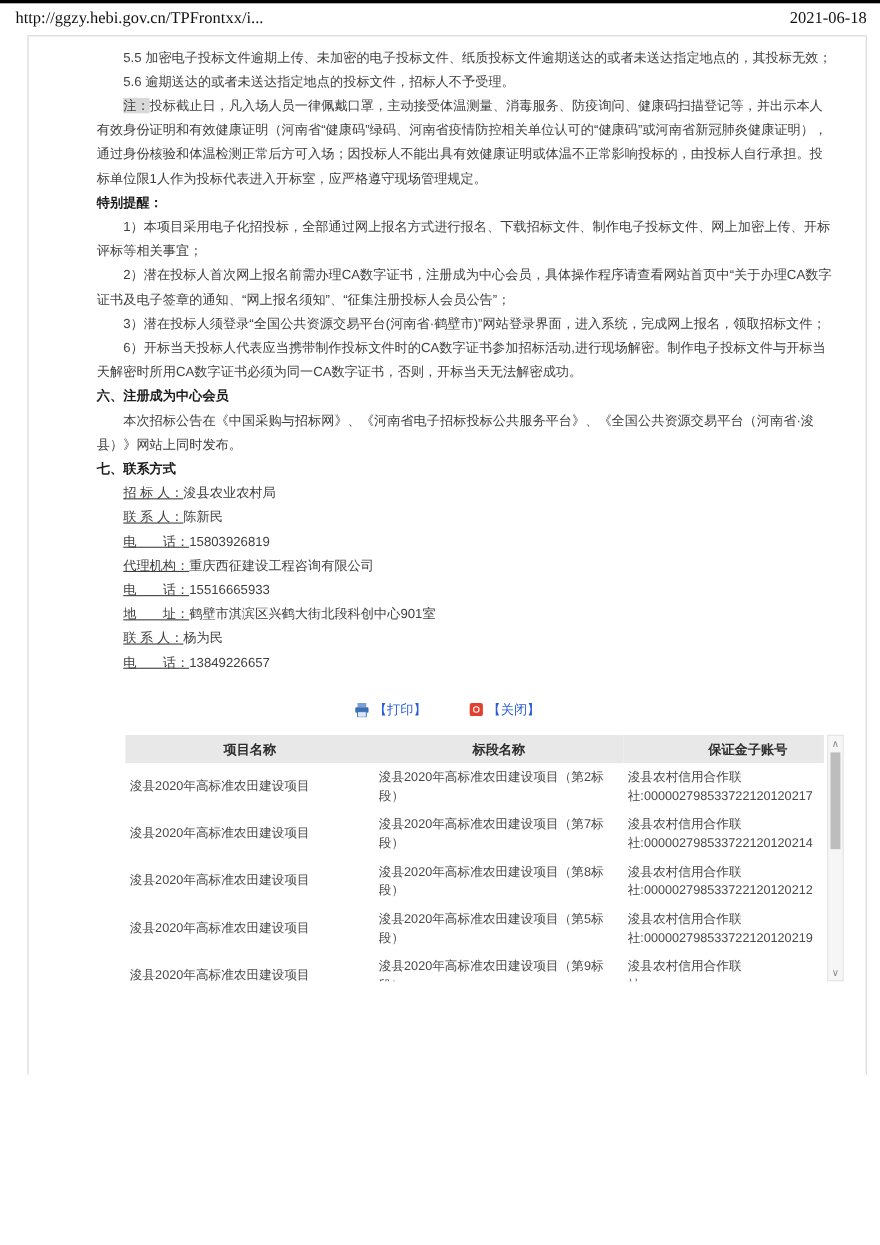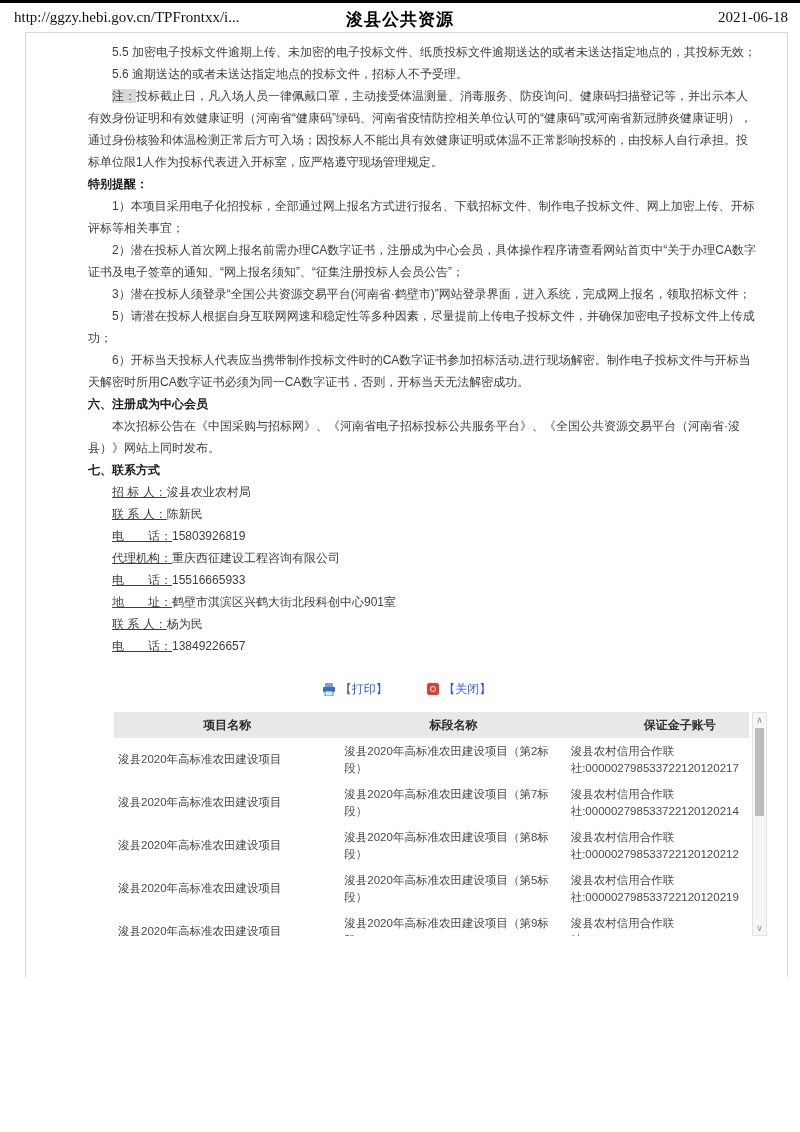--- a/index.html
+++ b/index.html
@@ -58,34 +58,32 @@
     font-family:"Liberation Serif","DejaVu Serif",serif; font-size:15px; color:#111; }
 </style>
 </head>
 <body>
 
 <div class="page">
   <div class="top-rule"></div>
 
   <header class="print-header">
     <span class="ph-url">http://ggzy.hebi.gov.cn/TPFrontxx/i...</span>
-    <span class="ph-title">浚县公共资源</span>
     <span class="ph-date">2021-06-18</span>
   </header>
 
   <main class="content-box">
     <div class="text-sec">
       <p class="para">5.5 加密电子投标文件逾期上传、未加密的电子投标文件、纸质投标文件逾期送达的或者未送达指定地点的，其投标无效；</p>
       <p class="para">5.6 逾期送达的或者未送达指定地点的投标文件，招标人不予受理。</p>
       <p class="para"><span class="note-tag">注：</span><span>投标截止日，凡入场人员一律佩戴口罩，主动接受体温测量、消毒服务、防疫询问、健康码扫描登记等，并出示本人有效身份证明和有效健康证明（河南省“健康码”绿码、河南省疫情防控相关单位认可的“健康码”或河南省新冠肺炎健康证明），通过身份核验和体温检测正常后方可入场；因投标人不能出具有效健康证明或体温不正常影响投标的，由投标人自行承担。投标单位限1人作为投标代表进入开标室，应严格遵守现场管理规定。</span></p>
       <p class="heading">特别提醒：</p>
       <p class="para">1）本项目采用电子化招投标，全部通过网上报名方式进行报名、下载招标文件、制作电子投标文件、网上加密上传、开标评标等相关事宜；</p>
       <p class="para">2）潜在投标人首次网上报名前需办理CA数字证书，注册成为中心会员，具体操作程序请查看网站首页中“关于办理CA数字证书及电子签章的通知、“网上报名须知”、“征集注册投标人会员公告”；</p>
       <p class="para">3）潜在投标人须登录“全国公共资源交易平台(河南省·鹤壁市)”网站登录界面，进入系统，完成网上报名，领取招标文件；</p>
-      <p class="para">5）请潜在投标人根据自身互联网网速和稳定性等多种因素，尽量提前上传电子投标文件，并确保加密电子投标文件上传成功；</p>
       <p class="para">6）开标当天投标人代表应当携带制作投标文件时的CA数字证书参加招标活动,进行现场解密。制作电子投标文件与开标当天解密时所用CA数字证书必须为同一CA数字证书，否则，开标当天无法解密成功。</p>
       <p class="heading">六、注册成为中心会员</p>
       <p class="para">本次招标公告在《中国采购与招标网》、《河南省电子招标投标公共服务平台》、《全国公共资源交易平台（河南省·浚县）》网站上同时发布。</p>
       <p class="heading">七、联系方式</p>
 
       <p class="contact-line"><span class="c-label">招 标 人：</span><span>浚县农业农村局</span></p>
       <p class="contact-line"><span class="c-label">联 系 人：</span><span>陈新民</span></p>
       <p class="contact-line"><span class="c-label">电　　话：</span><span>15803926819</span></p>
       <p class="contact-line"><span class="c-label">代理机构：</span><span>重庆西征建设工程咨询有限公司</span></p>
       <p class="contact-line"><span class="c-label">电　　话：</span><span>15516665933</span></p>

